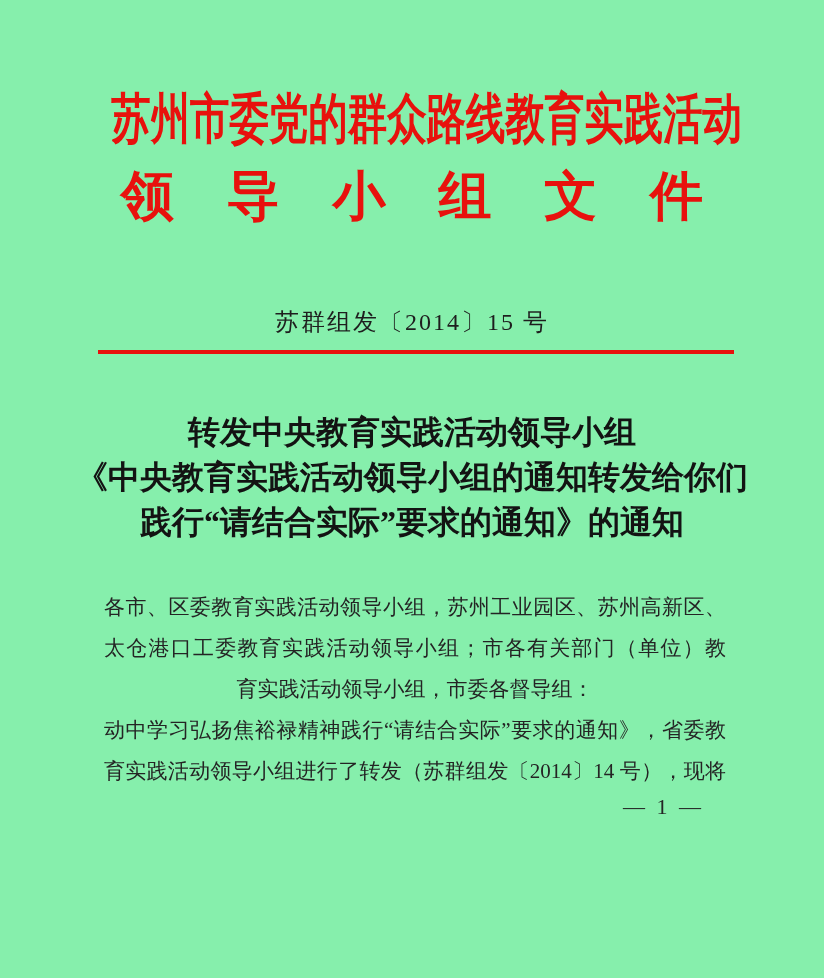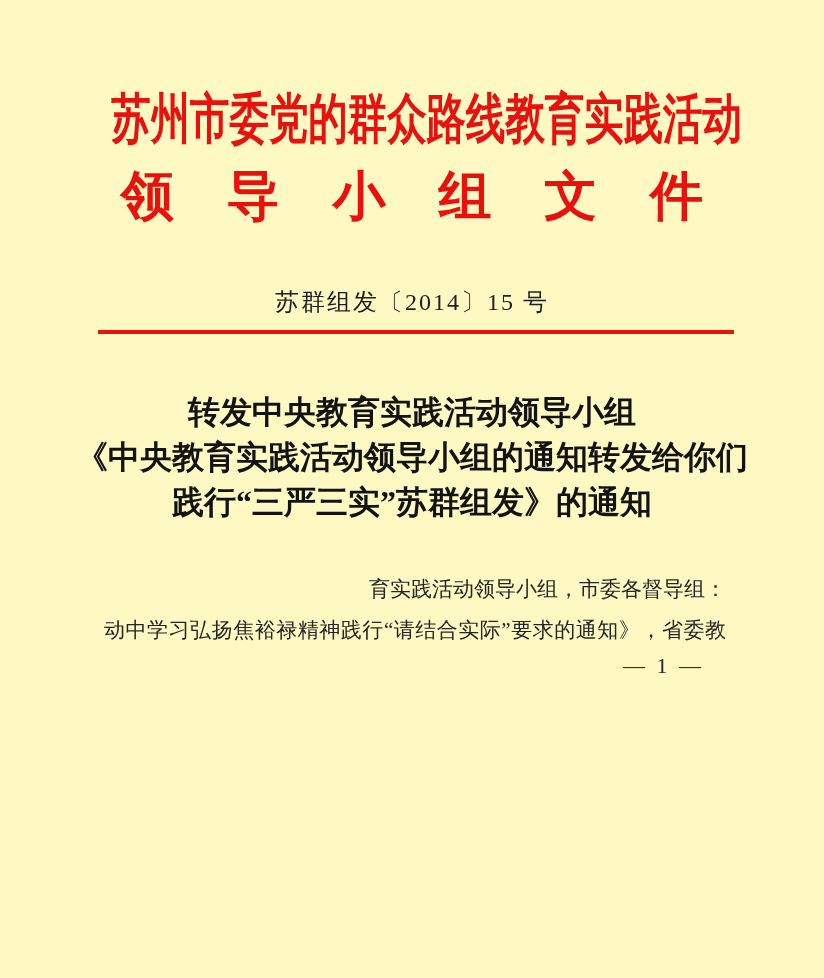--- a/index.html
+++ b/index.html
@@ -5,21 +5,21 @@
   html, body {
     margin: 0;
     padding: 0;
     background: #ffffff;
   }
   .page {
     position: relative;
     width: 824px;
     height: 978px;
     margin: 0 auto;
-    background: #fef9c3;
+    background: #86efac;
     overflow: hidden;
     font-family: "Liberation Serif", "DejaVu Serif", serif;
   }
   
   .letterhead {
     padding-top: 86px;
   }
   .lh1 {
     color: #e8110d;
     font-size: 54px;
@@ -35,21 +35,21 @@
     justify-content: space-between;
     width: 582px;
     margin: 12px auto 0;
     color: #e8110d;
     font-size: 53px;
     font-weight: 700;
     line-height: 1.15;
   }
   
   .docnum {
-    margin-top: 60px;
+    margin-top: 80px;
     text-align: center;
     font-size: 24px;
     letter-spacing: 2px;
     color: #1e1e1e;
   }
   
   .redline {
     border: none;
     height: 4px;
     background: #e8110d;
@@ -66,21 +66,21 @@
     color: #131313;
   }
   
   .doc-body {
     width: 622px;
     margin: 42px 0 0 104px;
     font-size: 21px;
     line-height: 41px;
     color: #242424;
   }
-  .bline { text-align: right; margin-top: 44px; }
+  .bline { text-align: center; }
   .jline {
     text-align: justify;
     text-align-last: justify;
   }
   .indent { text-indent: 43px; }
   
   .pagenum {
     width: 622px;
     margin: 2px 0 0 104px;
     box-sizing: border-box;
@@ -108,23 +108,26 @@
       </div>
   </header>
 
   <div class="docnum">苏群组发〔2014〕15 号</div>
 
   <hr class="redline">
 
   <h1 class="title">
     <div>转发中央教育实践活动领导小组</div>
     <div>《中央教育实践活动领导小组的通知转发给你们</div>
-    <div>践行“三严三实”苏群组发》的通知</div>
+    <div>践行“请结合实际”要求的通知》的通知</div>
   </h1>
 
   <main class="doc-body">
+    <div class="jline">各市、区委教育实践活动领导小组，苏州工业园区、苏州高新区、</div>
+    <div class="jline">太仓港口工委教育实践活动领导小组；市各有关部门（单位）教</div>
     <div class="bline">育实践活动领导小组，市委各督导组：</div>
     <div class="jline">动中学习弘扬焦裕禄精神践行“请结合实际”要求的通知》，省委教</div>
+    <div class="jline">育实践活动领导小组进行了转发（苏群组发〔2014〕14 号），现将</div>
   </main>
 
   <div class="pagenum">— 1 —</div>
 
 </div>
 
 </body></html>

